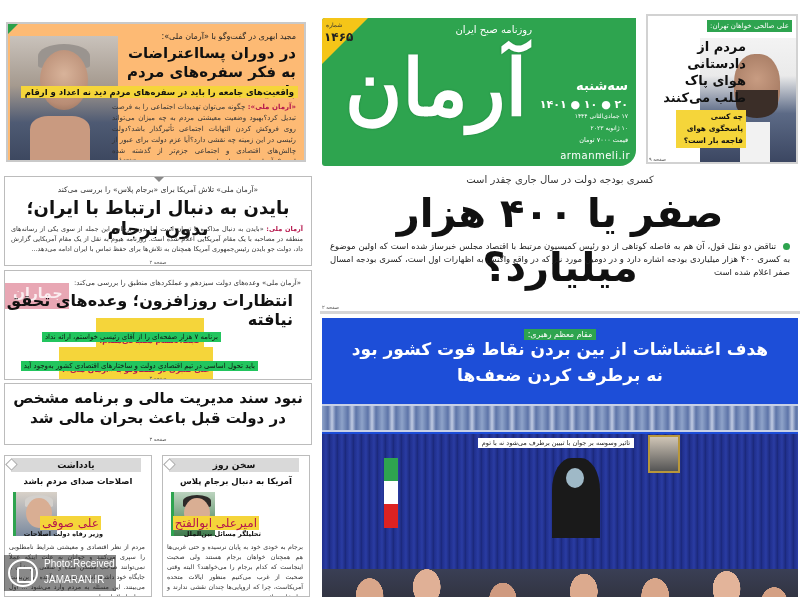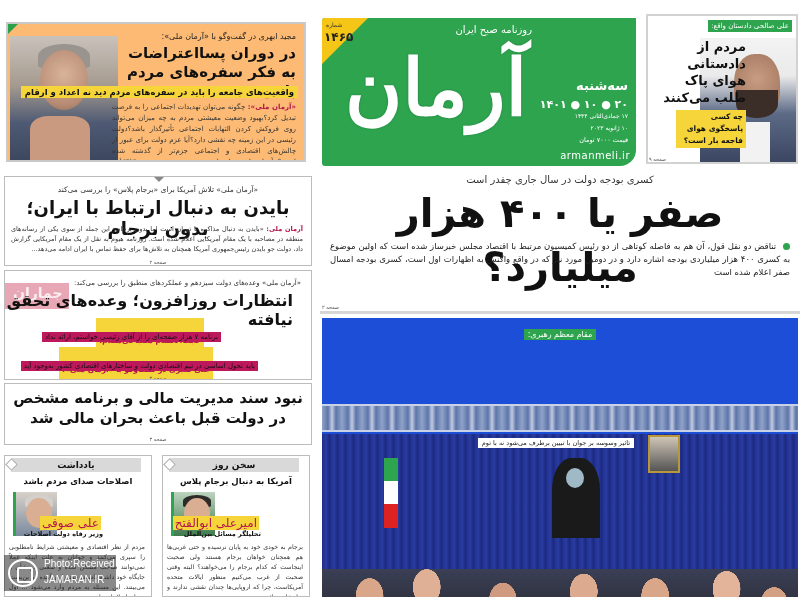--- a/index.html
+++ b/index.html
@@ -99,21 +99,21 @@
   #biden-body { position: absolute; right: 8px; top: 47px; width: 292px; font-size: 6.5px; line-height: 10px; color: #333; text-align: justify; }
   #biden-body .src { color: #b5164c; font-weight: bold; margin-top: 24px; }
   #biden-page { position: absolute; left: 0; right: 0; top: 82px; text-align: center; font-size: 5px; color: #555; }
 
   #promises-box { top: 270px; height: 110px; }
   #promises-kicker { position: absolute; right: 10px; top: 8px; font-size: 7px; color: #333; }
   #promises-title { position: absolute; right: 18px; top: 20px; font-size: 16px; font-weight: bold; }
   #watermark-red { position: absolute; left: 0; top: 12px; width: 64px; height: 26px; background: rgba(214, 94, 118, 0.55); }
   #watermark-red-text { position: absolute; left: 8px; top: 14px; font-size: 14px; font-weight: bold; color: rgba(255,255,255,0.8); }
   .quote-tag { position: absolute; background: #f5d53a; font-size: 7.5px; font-weight: bold; padding: 18px 3px; white-space: nowrap; }
-  .quote-body { position: absolute; background: #be185d; font-size: 7px; padding: 1px 3px; white-space: nowrap; }
+  .quote-body { position: absolute; background: #22c55e; font-size: 7px; padding: 1px 3px; white-space: nowrap; }
   #promises-q1-tag { right: 107px; top: 47px; color: #b5164c; }
   #promises-q1-body { right: 90px; top: 61px; }
   #promises-q2-tag { right: 98px; top: 76px; color: #b5164c; }
   #promises-q2-body { right: 53px; top: 90px; }
   #promises-page { position: absolute; left: 0; right: 0; top: 104px; text-align: center; font-size: 5px; color: #555; }
 
   #management-box { top: 383px; height: 62px; }
   #management-title { position: absolute; left: 0; right: 0; top: 4px; text-align: center; font-size: 15px; font-weight: bold; line-height: 20px; }
   #management-page { position: absolute; left: 0; right: 0; top: 52px; text-align: center; font-size: 5px; color: #555; }
 
@@ -214,21 +214,21 @@
   <div id="masthead-price">قیمت ۷۰۰۰ تومان</div>
   <div id="masthead-site">armanmeli.ir</div>
 </div>
 
 <div id="prosecutor-box" class="abs">
   <div id="prosecutor-photo">
     <div class="face"></div>
     <div class="beard"></div>
     <div class="shirt"></div>
   </div>
-  <div id="prosecutor-kicker">علی صالحی دادستان واقع:</div>
+  <div id="prosecutor-kicker">علی صالحی خواهان تهران:</div>
   <div id="prosecutor-title">مردم از دادستانی هوای پاک طلب می‌کنند</div>
   <div id="prosecutor-highlight">چه کسی پاسخگوی هوای فاجعه بار است؟</div>
   <div id="prosecutor-page">صفحه ۹</div>
 </div>
 
 <div id="biden-box" class="abs left-box">
   <div class="notch"></div>
   <div id="biden-kicker">«آرمان ملی» تلاش آمریکا برای «برجام پلاس» را بررسی می‌کند</div>
   <div id="biden-title">بایدن به دنبال ارتباط با ایران؛ بدون برجام</div>
   <div id="biden-body">
@@ -299,20 +299,24 @@
   <span class="bullet"></span>
   <span>تناقض دو نقل قول، آن هم به فاصله کوتاهی از دو رئیس کمیسیون مرتبط با اقتصاد مجلس خبرساز شده است که اولین موضوع به کسری ۴۰۰ هزار میلیاردی بودجه اشاره دارد و در دومین مورد نیز که در واقع واکنش به اظهارات اول است، کسری بودجه امسال صفر اعلام شده است</span>
 </div>
 <div id="budget-page" class="abs">صفحه ۲</div>
 <div id="budget-divider" class="abs"></div>
 
 <div id="leader-panel" class="abs">
   <div id="leader-kicker">
     <span>مقام معظم رهبری:</span>
   </div>
+  <div id="leader-title">
+    <div>هدف اغتشاشات از بین بردن نقاط قوت کشور بود</div>
+    <div>نه برطرف کردن ضعف‌ها</div>
+  </div>
   <div id="leader-ornament"></div>
   <div id="leader-photo"></div>
   <div id="leader-flag"></div>
   <div id="leader-speaker">
     <div class="face"></div>
   </div>
   <div id="leader-portrait"></div>
   <div id="leader-caption">تاثیر وسوسه بر جوان با تبیین برطرف می‌شود نه با توم</div>
   <div id="leader-crowd"></div>
 </div>

